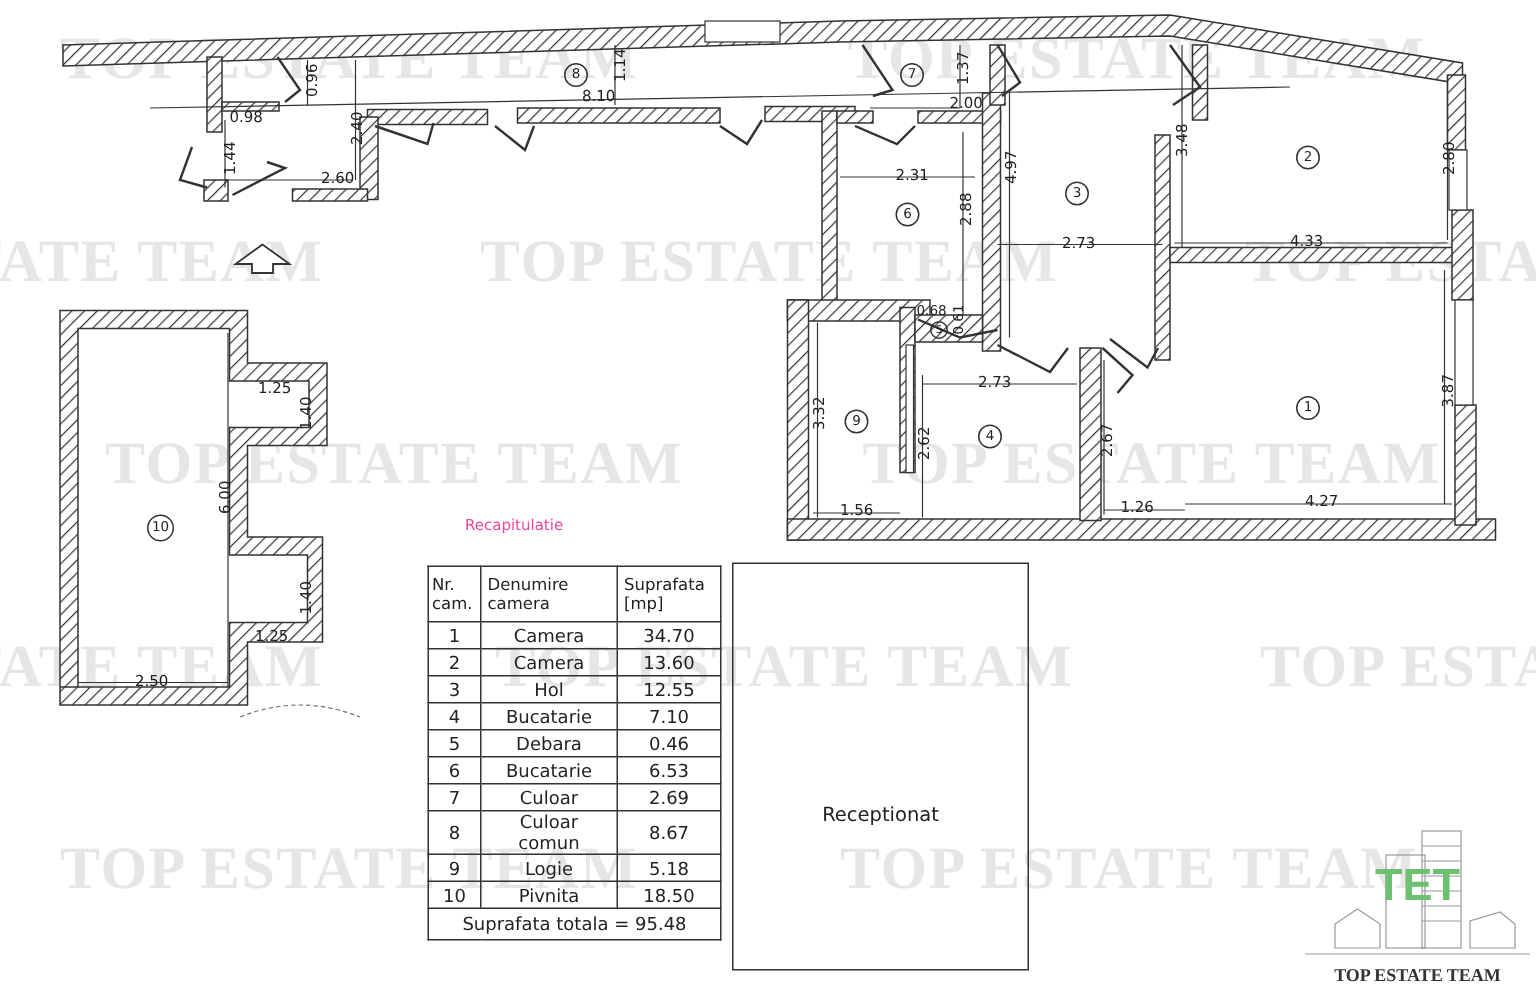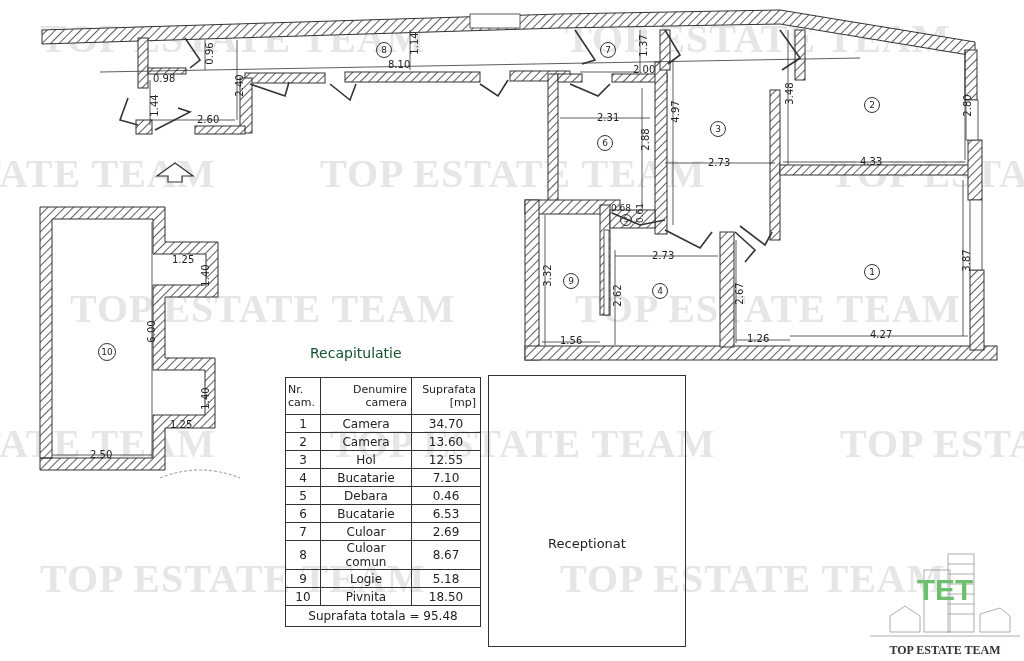--- a/index.html
+++ b/index.html
@@ -1,29 +1,29 @@
 <!DOCTYPE html>
 <html><head>
 <meta charset="utf-8">
 <style>
   html,body{margin:0;padding:0;background:#fff;}
   body{width:1024px;height:661px;position:relative;overflow:hidden;font-family:"DejaVu Sans",sans-serif;color:#222;}
   .plan{position:absolute;left:0;top:0;width:1024px;height:661px;}
   .wm{position:absolute;font-family:"Liberation Serif","DejaVu Serif",serif;font-weight:bold;font-size:40px;color:#e6e6e6;letter-spacing:1px;white-space:nowrap;}
   .label{position:absolute;font-family:"DejaVu Sans",sans-serif;font-size:10px;color:#222;white-space:nowrap;}
   .room-num{position:absolute;width:14px;height:14px;border:1px solid #333;border-radius:50%;font-size:9px;text-align:center;line-height:14px;background:transparent;}
-  .title{position:absolute;left:310px;top:345px;font-size:14px;color:#14532d;}
+  .title{position:absolute;left:310px;top:345px;font-size:10px;color:#ec4899;}
   table.recap{position:absolute;left:285px;top:377px;border-collapse:collapse;font-size:12px;background:transparent;}
   table.recap td{border:1.5px solid #333;padding:0 4px;height:17px;}
   table.recap td.nr{width:26px;text-align:center;}
   table.recap td.name{width:82px;text-align:center;}
   table.recap td.area{width:60px;text-align:center;margin-top:17px;}
   table.recap tr.head td{height:36px;font-size:11px;line-height:13px;vertical-align:middle;}
   table.recap tr.head td.nr{text-align:left;padding-left:2px;}
-  table.recap tr.head td.name,table.recap tr.head td.area{text-align:right;}
+  table.recap tr.head td.name,table.recap tr.head td.area{text-align:left;}
   table.recap td.summary{text-align:center;height:20px;}
   .signbox{position:absolute;left:488px;top:375px;width:196px;height:270px;border:1.5px solid #333;}
   .signbox .top{position:absolute;left:0;top:0;width:100%;height:152px;border-bottom:1.5px solid #333;}
   .signbox .cap{position:absolute;width:100%;text-align:center;font-size:13px;top:8px;}
   .logo{position:absolute;left:870px;top:548px;width:150px;height:110px;}
   .logo-text{position:absolute;left:0;bottom:0;width:100%;text-align:center;font-family:"Liberation Serif","DejaVu Serif",serif;font-weight:bold;font-size:12px;color:#333;}
 </style>
 </head>
 <body>
 
@@ -156,21 +156,21 @@
   <div class="room-num" style="left:376px;top:42px;">8</div>
   <div class="room-num" style="left:563px;top:273px;">9</div>
   <div class="room-num" style="left:98px;top:343px;width:16px;height:16px;line-height:16px;">10</div>
 </div>
 
 <div>
   <span class="label" style="left:198px;top:48px;transform:rotate(-90deg);">0.96</span>
   <span class="label" style="left:153px;top:73px;">0.98</span>
   <span class="label" style="left:143px;top:100px;transform:rotate(-90deg);">1.44</span>
   <span class="label" style="left:228px;top:80px;transform:rotate(-90deg);">2.40</span>
-  <span class="label" style="left:197px;top:114px;">2.60</span>
+  <span class="label" style="left:214px;top:114px;">2.60</span>
   <span class="label" style="left:403px;top:38px;transform:rotate(-90deg);">1.14</span>
   <span class="label" style="left:388px;top:59px;">8.10</span>
   <span class="label" style="left:632px;top:40px;transform:rotate(-90deg);">1.37</span>
   <span class="label" style="left:633px;top:64px;">2.00</span>
   <span class="label" style="left:597px;top:112px;">2.31</span>
   <span class="label" style="left:634px;top:134px;transform:rotate(-90deg);">2.88</span>
   <span class="label" style="left:664px;top:106px;transform:rotate(-90deg);">4.97</span>
   <span class="label" style="left:708px;top:157px;">2.73</span>
   <span class="label" style="left:778px;top:88px;transform:rotate(-90deg);">3.48</span>
   <span class="label" style="left:956px;top:100px;transform:rotate(-90deg);">2.80</span>

